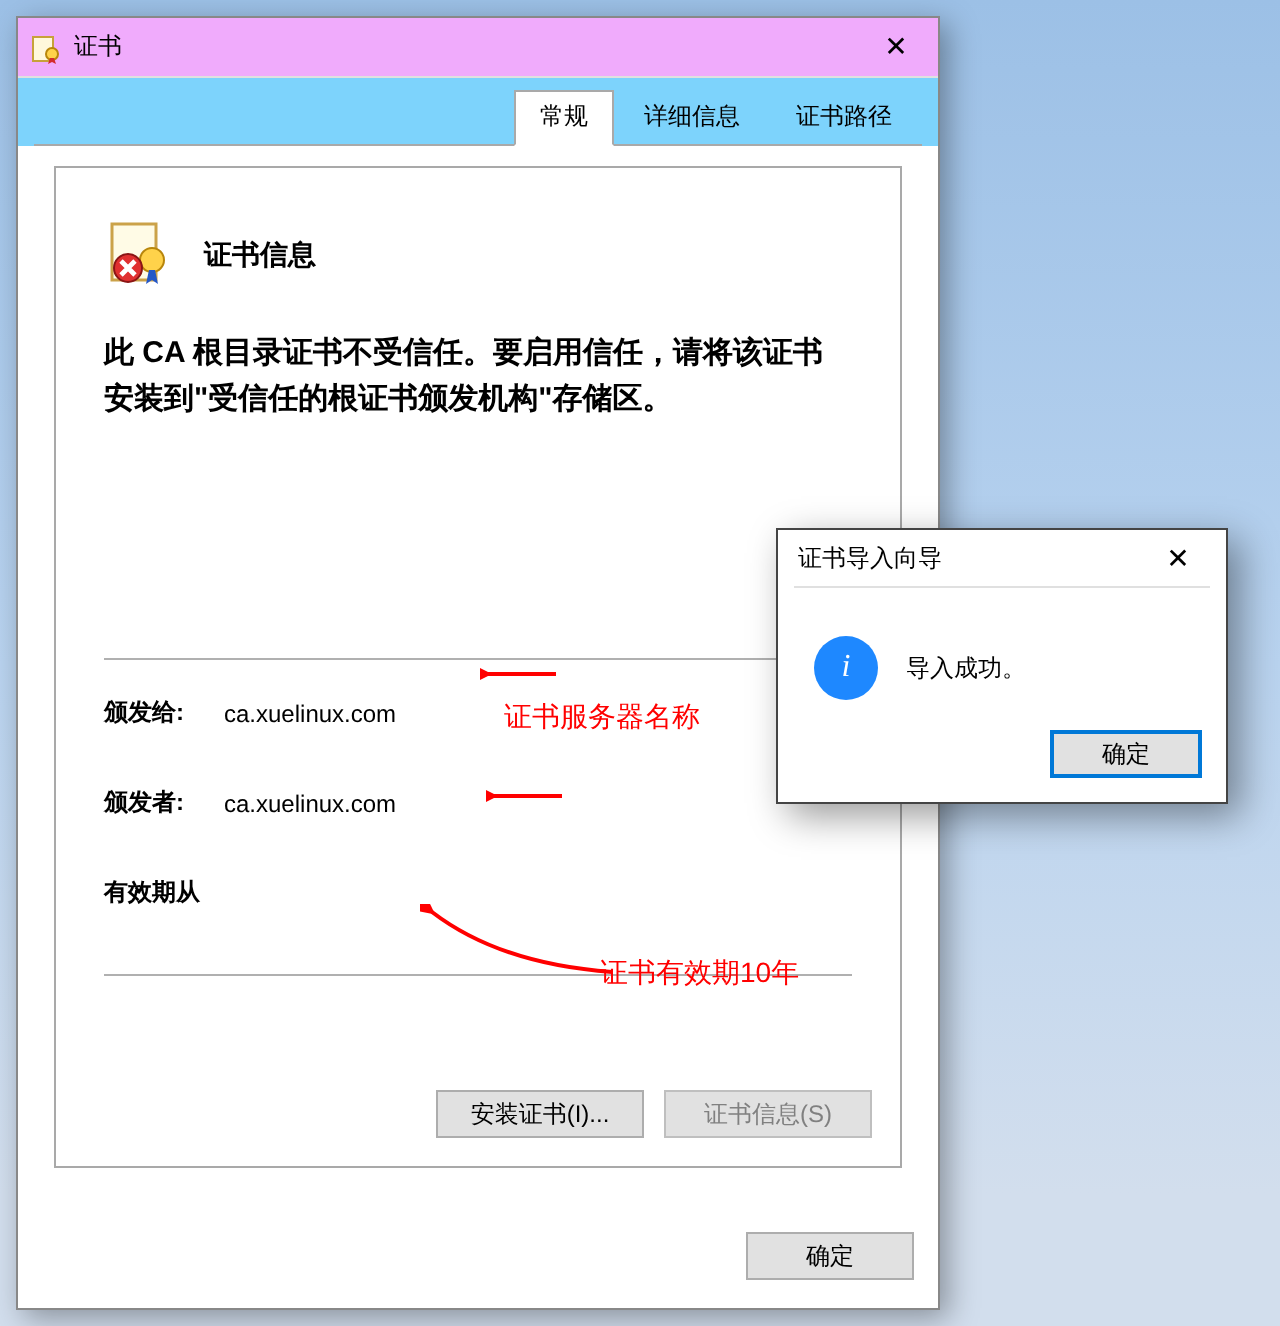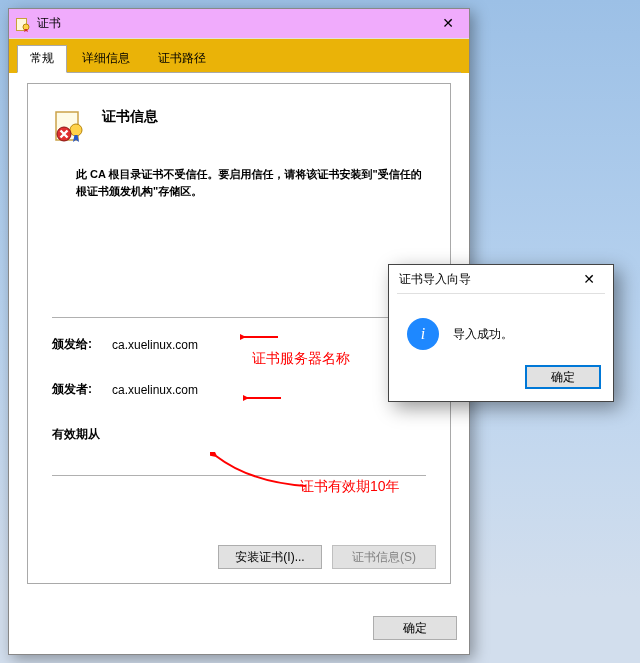--- a/index.html
+++ b/index.html
@@ -47,21 +47,22 @@
     display:flex; align-items:center; justify-content:center;
     font-family: Arial, sans-serif;
     font-size: 14px;
     color:#000;
   }
 
   .tabs {
     display: flex; align-items: flex-end;
     padding: 6px 8px 0 8px;
     gap: 0;
-    background:#eab308;
+    background:#7dd3fc;
+    justify-content:flex-end;
   }
   .tab {
     padding: 4px 12px 5px 12px;
     font-size: 12px;
     color:#000;
     border: 1px solid transparent;
     margin-right: 2px;
     cursor:default;
   }
   .tab.active {
@@ -80,34 +81,33 @@
   .panel {
     position:absolute;
     top:74px; left:18px; right:18px; bottom:70px;
     border:1px solid #a9a9a9;
     background:#fff;
     box-sizing:border-box;
     padding: 24px 24px 20px 24px;
   }
 
   .cert-header {
-    display:flex; align-items:flex-start; font-weight:bold; font-size:14px;
+    display:flex; align-items:center; font-weight:bold; font-size:14px;
     margin-bottom: 18px;
   }
   .cert-header .hicon { width:40px;height:40px; margin-right:10px;}
   .cert-info-text{
     font-size:14px; font-weight:bold;
   }
 
   .cert-warning{
-    font-size:11px; line-height:1.5; font-weight:bold;
+    font-size:15px; line-height:1.5; font-weight:bold;
     color:#000;
     margin-bottom: 118px;
     max-width: 380px;
-    margin-left: 24px;
   }
 
   .field-sep{
     border:none; border-top:1px solid #b0b0b0; margin:0 0 18px 0;
   }
   .field-row{
     display:flex; align-items:center;
     margin-bottom: 28px;
   }
   .field-label{ width:60px; font-weight:bold; font-size:12px;}

